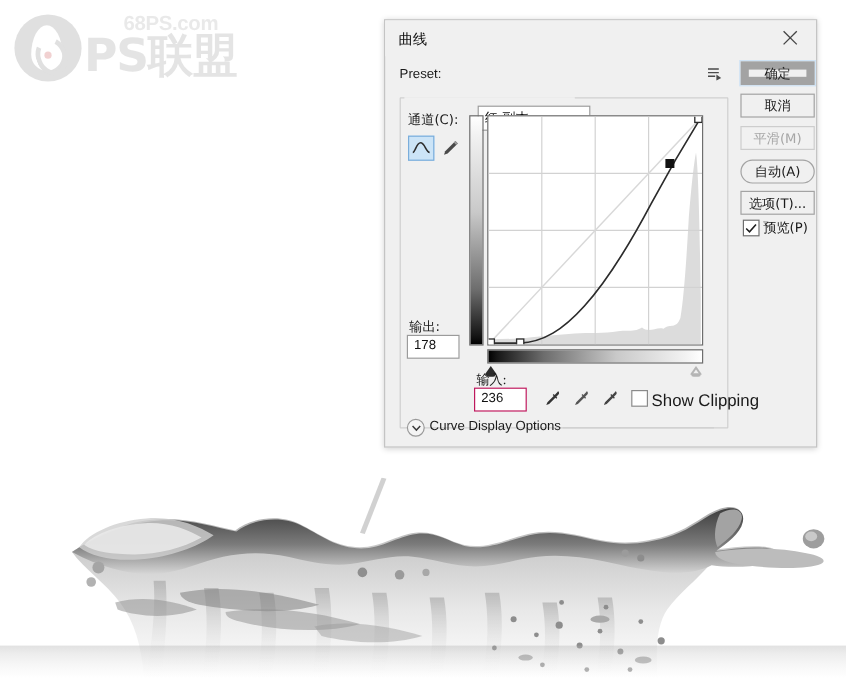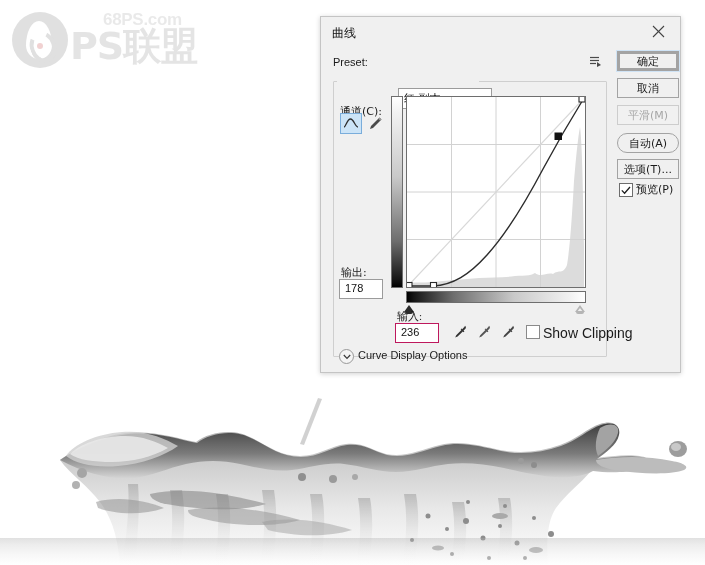--- a/index.html
+++ b/index.html
@@ -189,21 +189,21 @@
   }
   #channel-row {
     position: absolute;
     left: 19px;
     top: 71px;
     height: 20px;
   }
   #channel-label {
     position: absolute;
     left: 0;
-    top: 16px;
+    top: 4px;
     font-size: 11px;
     color: #1a1a1a;
     white-space: nowrap;
     font-family: "DejaVu Sans", sans-serif;
   }
   #channel-select {
     position: absolute;
     left: 58px;
     top: 0;
     width: 92px;
@@ -471,21 +471,21 @@
     box-sizing: border-box;
     font-size: 11px;
     color: #1a1a1a;
     display: flex;
     align-items: center;
     justify-content: center;
     font-family: "DejaVu Sans", sans-serif;
   }
   #btn-ok {
     top: 34px;
-    border: 3px solid #a3a3a3;
+    border: 7px solid #a3a3a3;
     outline: 1px solid #cfe3f5;
     background: #f0f0f0;
   }
   #btn-cancel { top: 61px; }
   #btn-smooth {
     top: 88px;
     color: #a6a6a6;
     border-color: #cdcdcd;
     background: #f1f1f1;
   }

